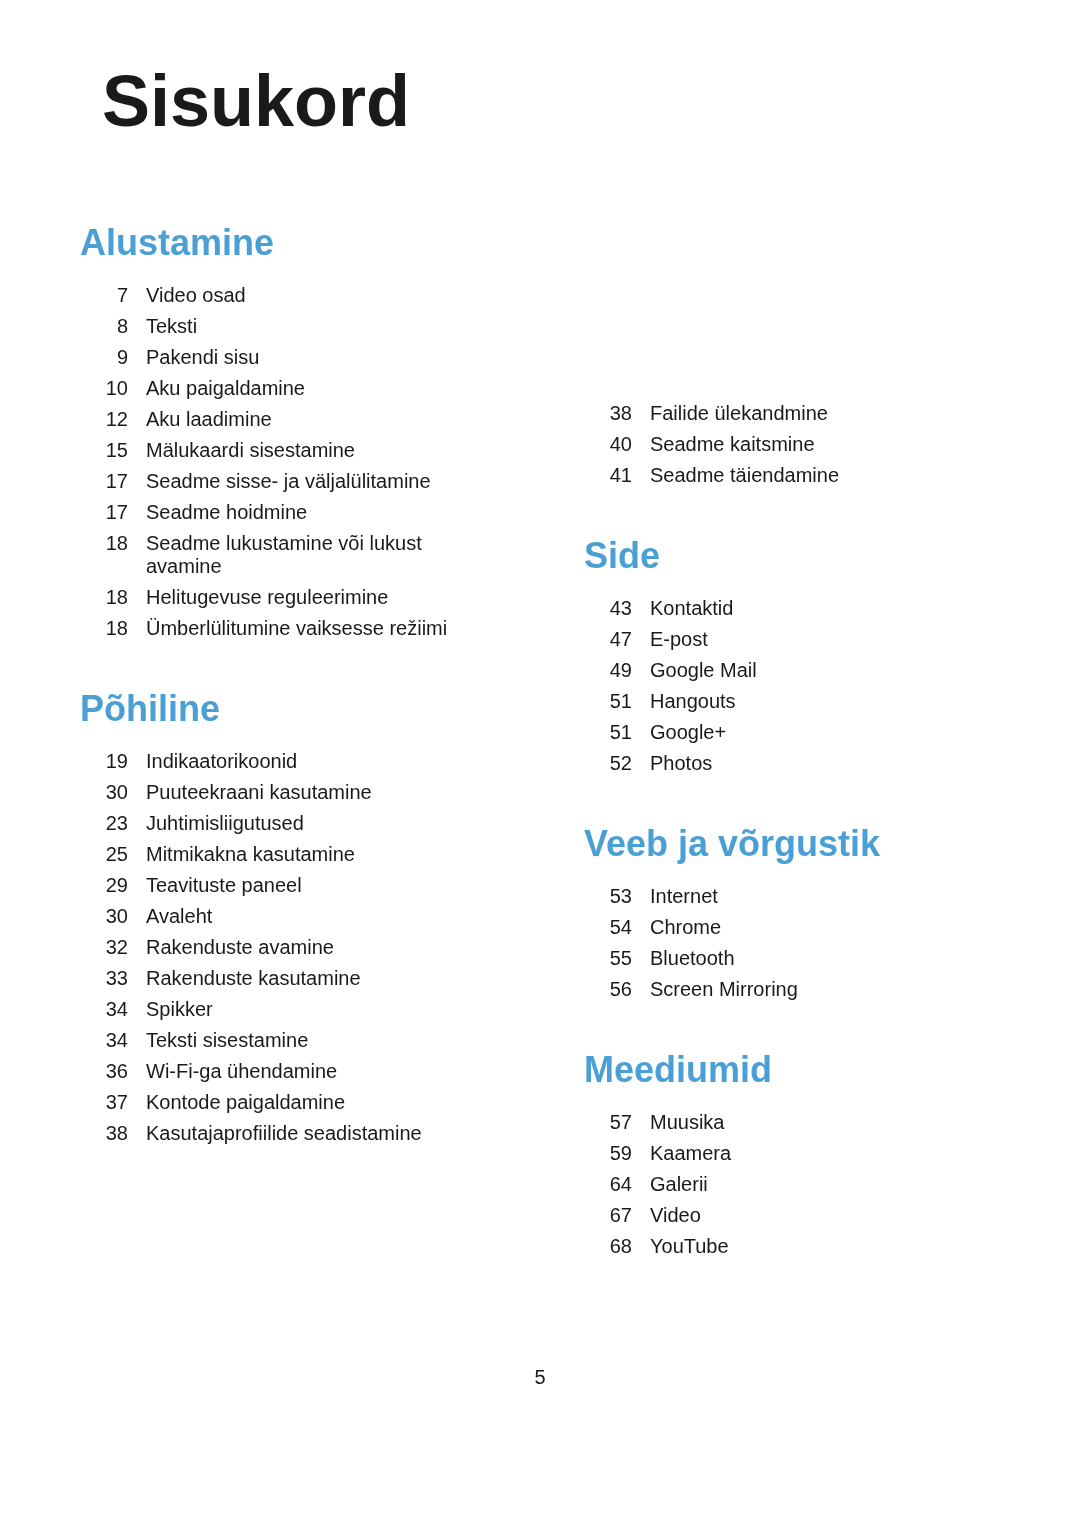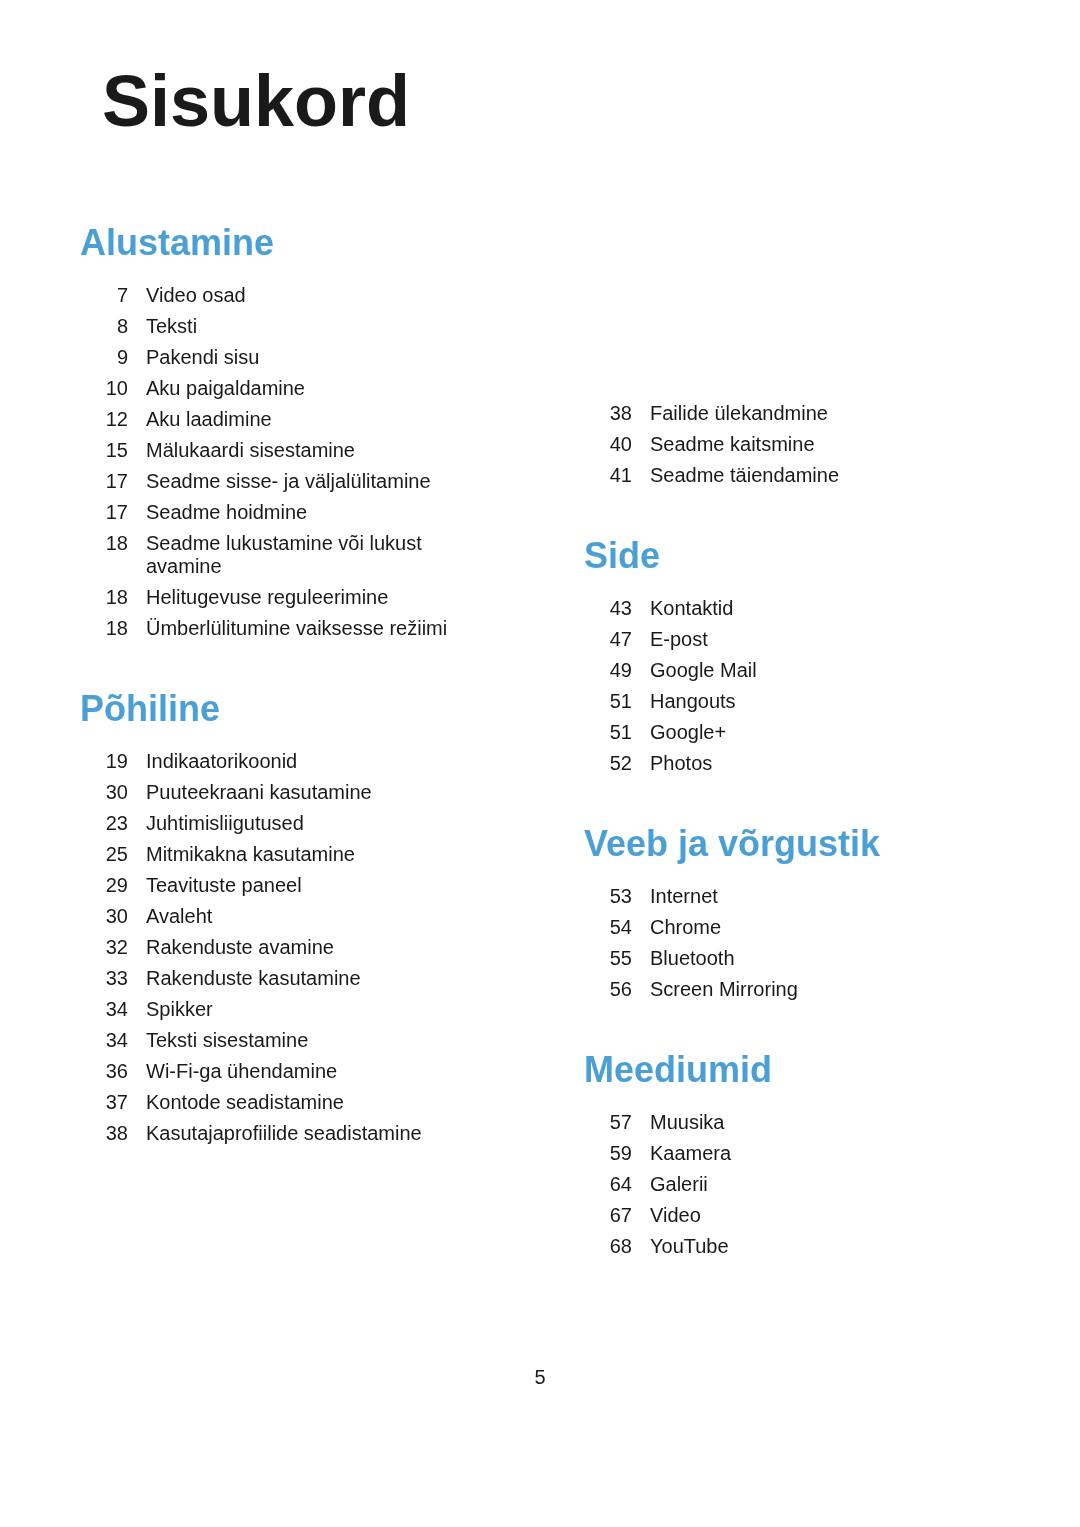--- a/index.html
+++ b/index.html
@@ -174,21 +174,21 @@
           <div class="toc-item">
             <span class="toc-num">34</span>
             <span class="toc-label">Teksti sisestamine</span>
           </div>
           <div class="toc-item">
             <span class="toc-num">36</span>
             <span class="toc-label">Wi-Fi-ga ühendamine</span>
           </div>
           <div class="toc-item">
             <span class="toc-num">37</span>
-            <span class="toc-label">Kontode seadistamine</span>
+            <span class="toc-label">Kontode paigaldamine</span>
           </div>
           <div class="toc-item">
             <span class="toc-num">38</span>
             <span class="toc-label">Kasutajaprofiilide seadistamine</span>
           </div>
         </div>
     </div>
   </div>
 
   <div class="right-column">

